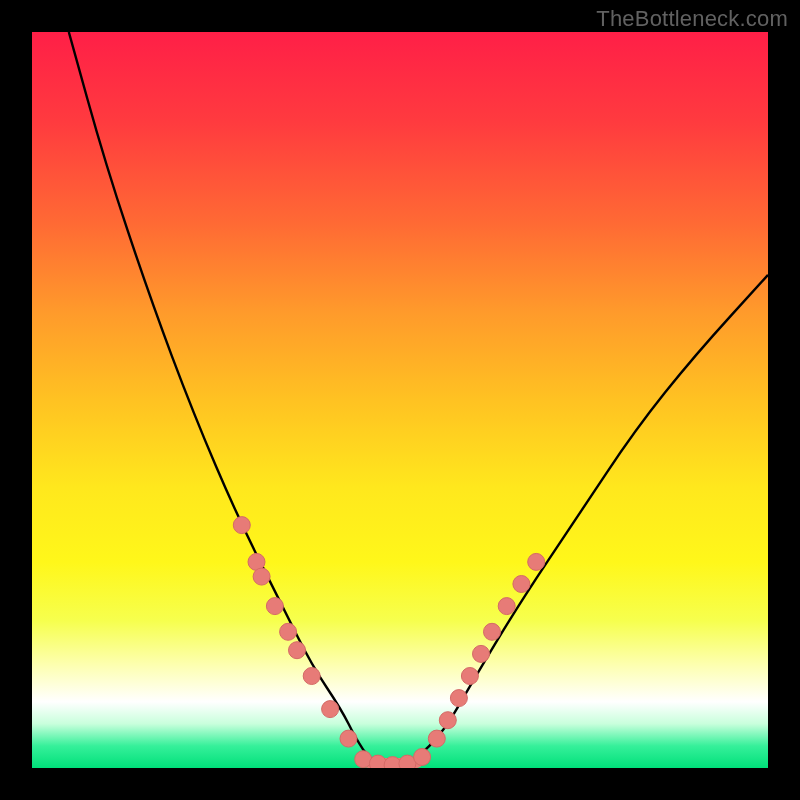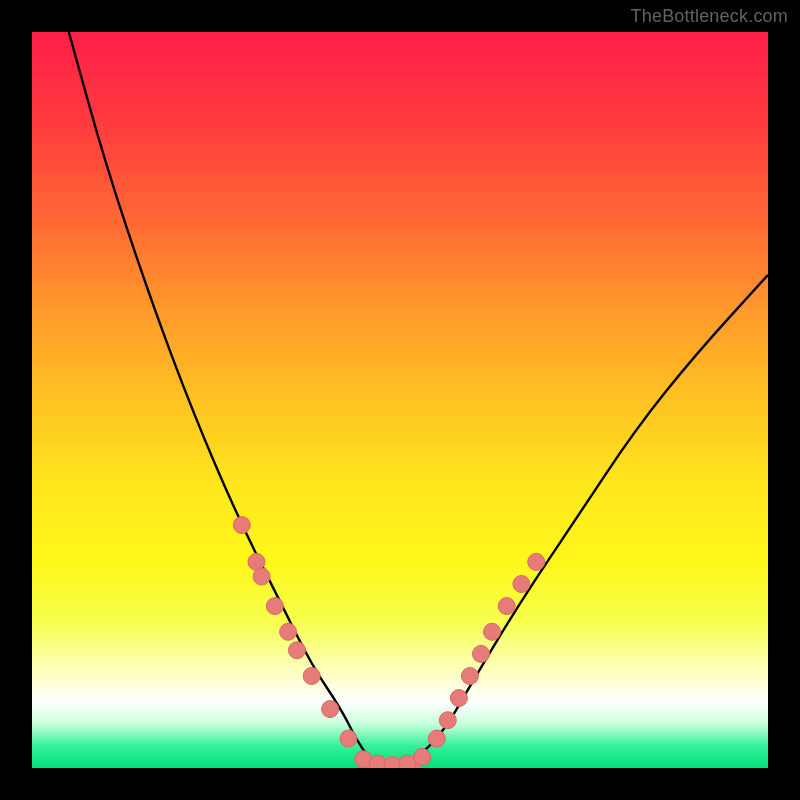--- a/index.html
+++ b/index.html
@@ -35,21 +35,21 @@
       #ffffff 91%,
       #c8ffdc 94%,
       #36f09a 97%,
       #00e07a 100%);
   }
   .attribution {
     position: absolute;
     top: 6px;
     right: 12px;
     color: #616161;
-    font-size: 18px;
+    font-size: 22px;
     font-weight: 500;
     letter-spacing: 0.2px;
   }
   svg.curve {
     position: absolute;
     left: 0;
     top: 0;
     width: 736px;
     height: 736px;
   }

